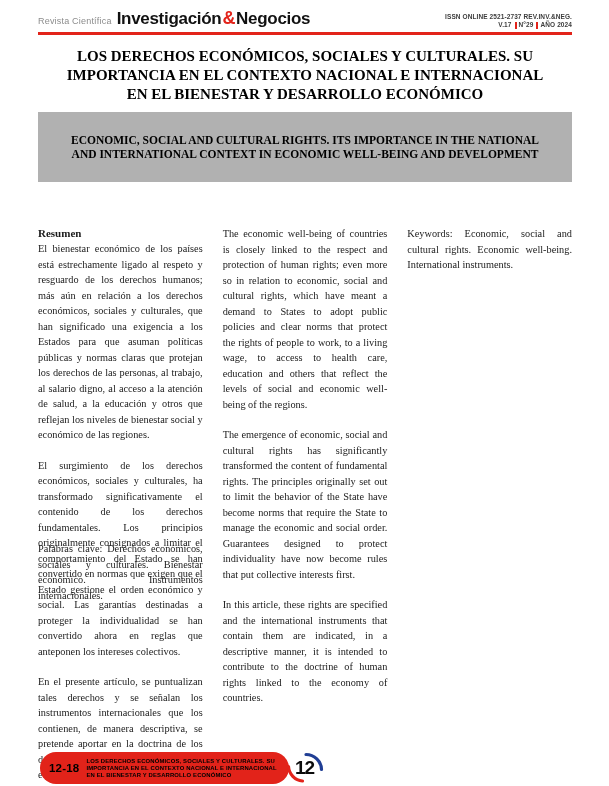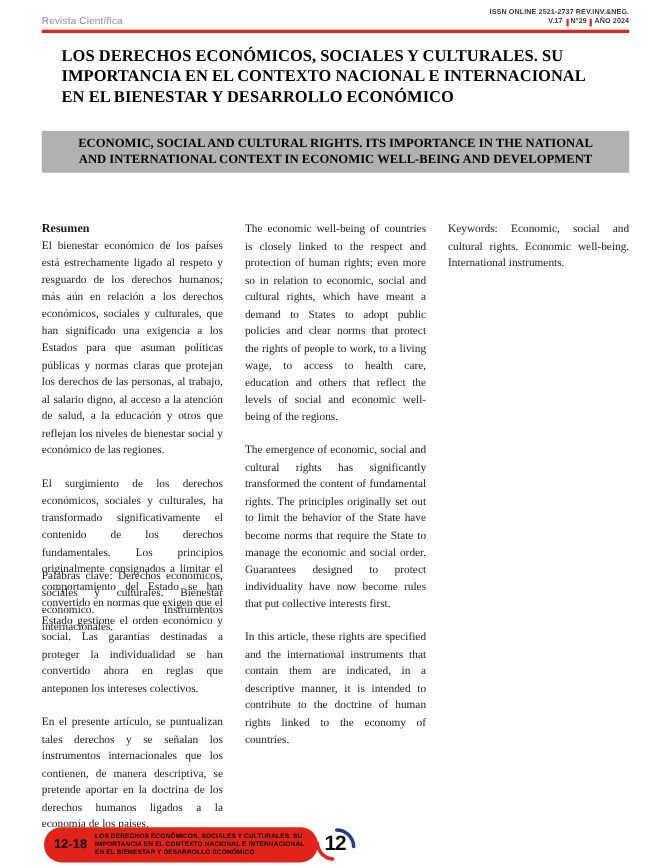--- a/index.html
+++ b/index.html
@@ -35,25 +35,25 @@
     font-family:"Liberation Sans", sans-serif;
     text-align:right;font-size:6.5px;font-weight:bold;color:var(--issn-text);
     line-height:8px;letter-spacing:.1px;white-space:nowrap;
   }
   .issn-line2{display:flex;justify-content:flex-end;align-items:center;}
   .red-bar{display:inline-block;width:2px;height:7px;background:var(--accent);margin:0 2px 0 3px;}
 
   
   .title-es{
     margin:12px 18px 0 18px;
-    font-weight:bold;font-size:15px;line-height:19px;color:#000;
+    text-align:center;font-weight:bold;font-size:15px;line-height:19px;color:#000;
   }
   .title-en-box{
-    margin-top:20px;background:var(--box-gray);
-    padding:5px 28px;text-align:center;
+    margin-top:8px;background:var(--box-gray);
+    padding:21px 28px;text-align:center;
   }
   .title-en-box .title-en{font-weight:bold;font-size:11.5px;line-height:14px;color:#000;}
 
   
   .author{margin-top:16px;font-size:11px;line-height:14px;}
   .author .author-name{font-weight:bold;}
   .orcid-hl{background:var(--hl-blue);}
 
   
   .columns{
@@ -92,20 +92,21 @@
   }
 </style>
 </head>
 <body>
 
 <div class="page">
 
   <div class="header">
     <div class="header-left">
       <span class="journal-prefix">Revista Científica</span>
+      <span class="journal-name"><span>Investigación</span><span class="amp">&amp;</span><span>Negocios</span></span>
     </div>
     <div class="header-right">
       <div class="issn-line1">ISSN ONLINE 2521-2737 REV.INV.&amp;NEG.</div>
       <div class="issn-line2">
         <span>V.17</span>
         <span class="red-bar"></span>
         <span>N°29</span>
         <span class="red-bar"></span>
         <span>AÑO 2024</span>
       </div>

